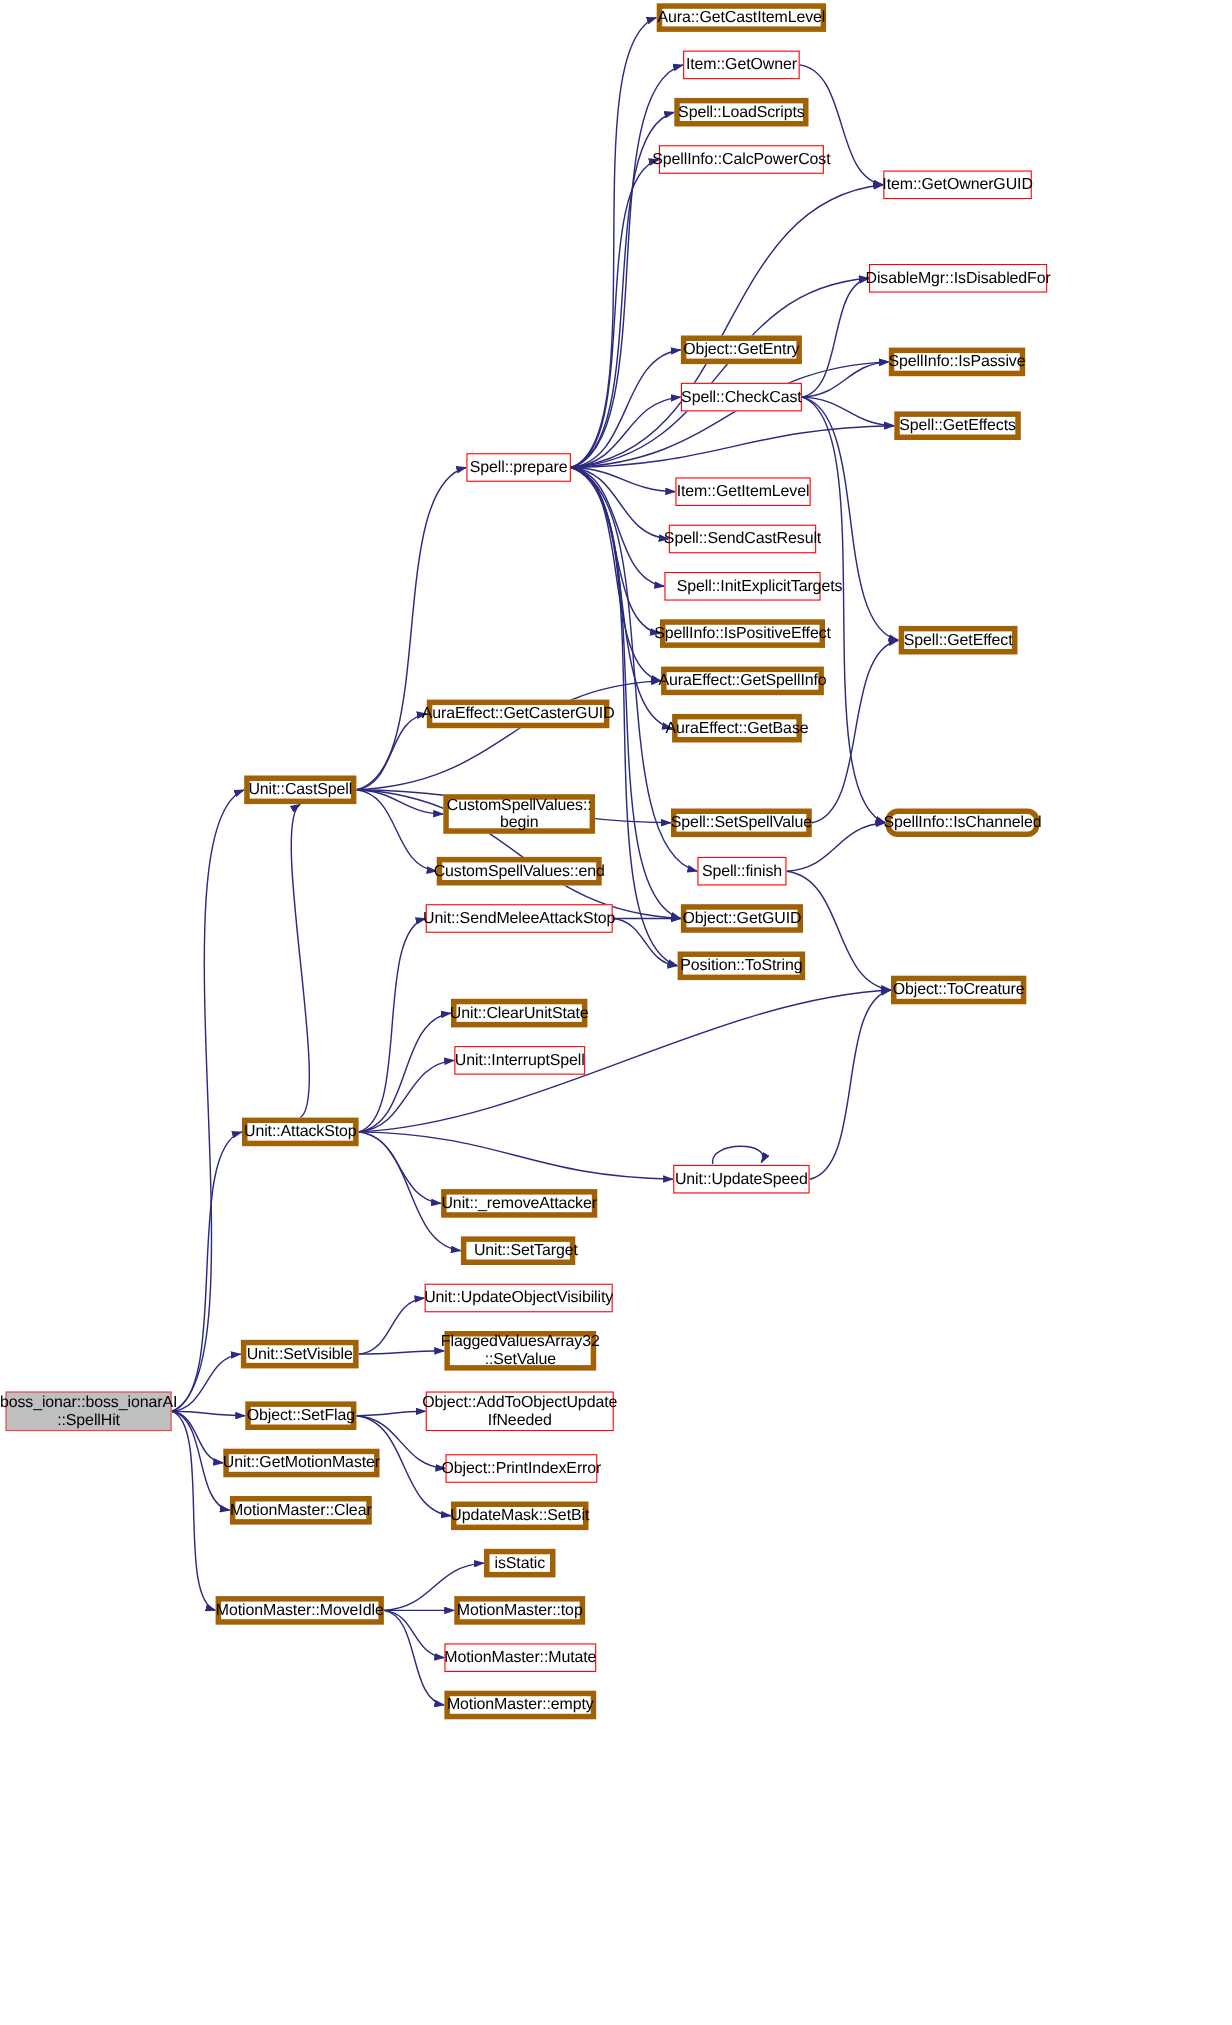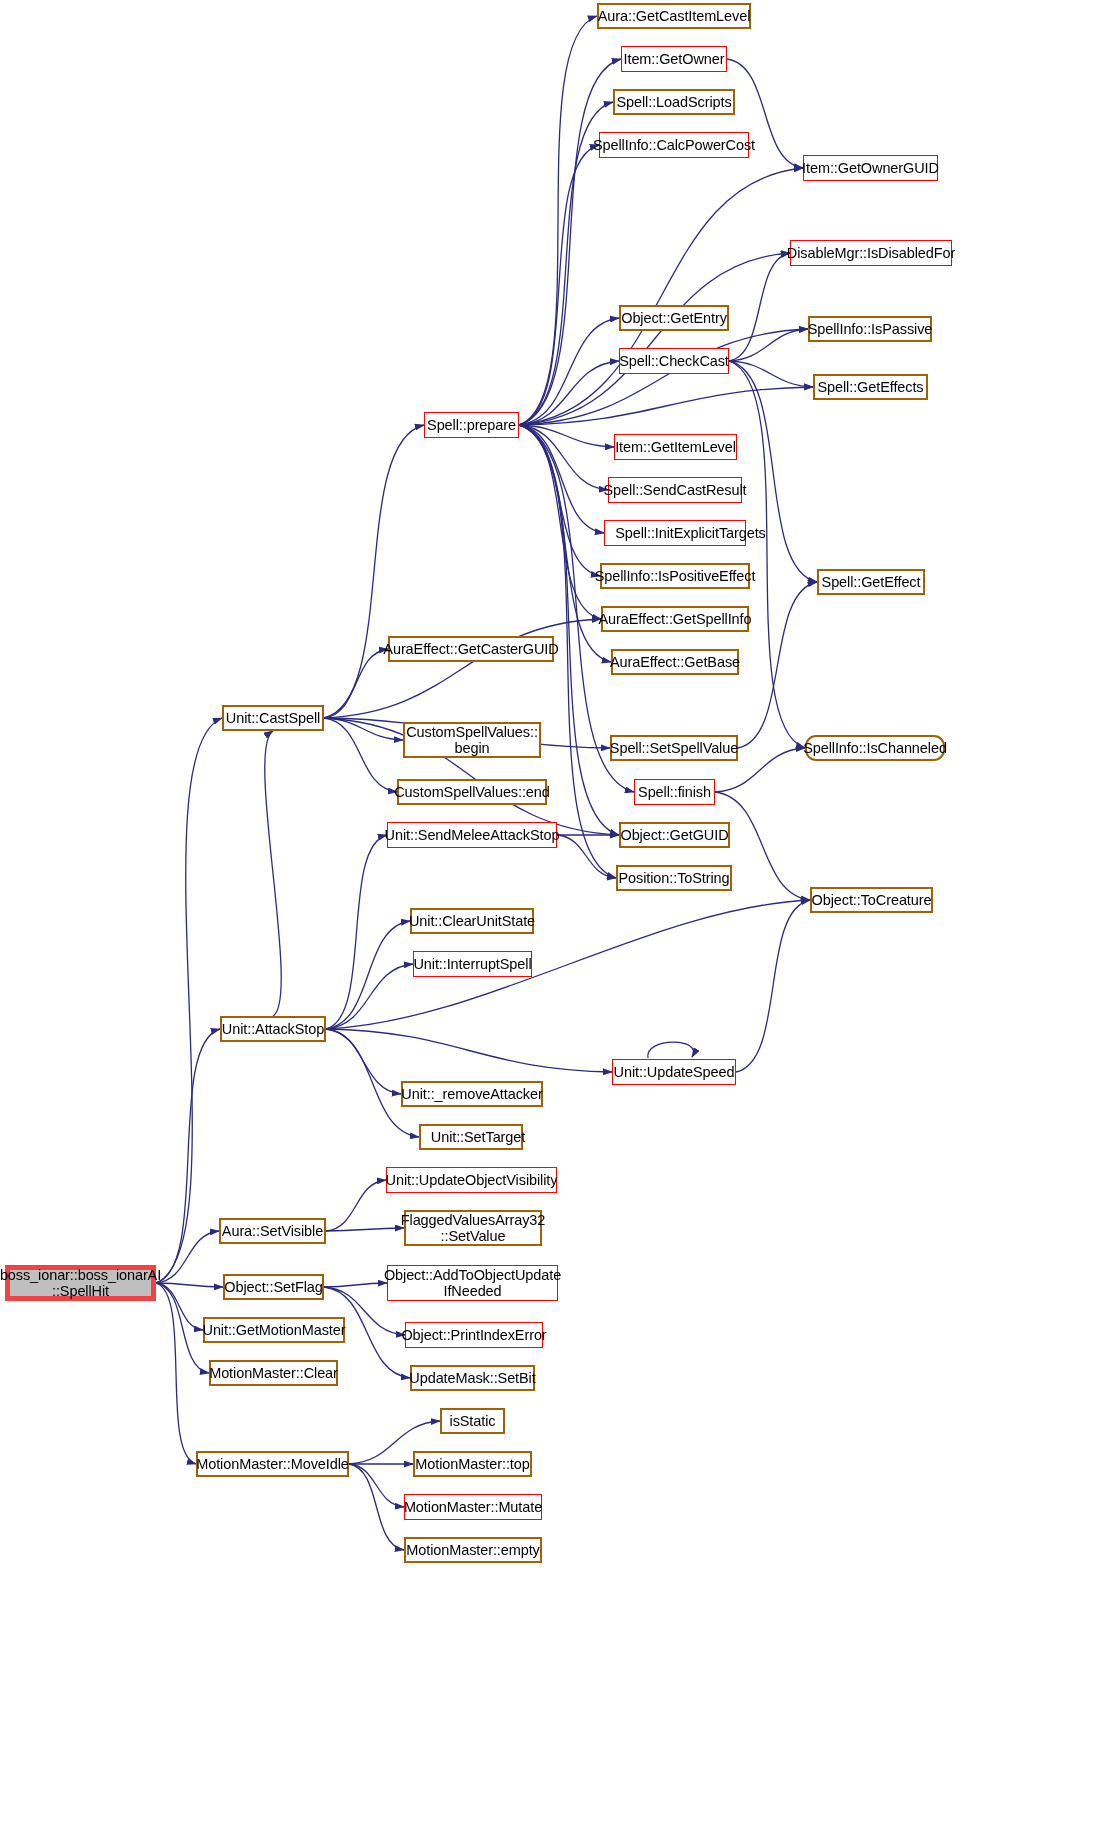--- a/index.html
+++ b/index.html
@@ -1,24 +1,24 @@
 <!DOCTYPE html>
 <html><head>
 <meta charset="utf-8">
 <style>
   html,body{margin:0;padding:0;background:#ffffff;}
   #canvas{position:relative;width:1120px;height:1841px;background:#ffffff;
           font-family:"Liberation Sans","DejaVu Sans",sans-serif;overflow:hidden;}
   svg.edges{position:absolute;left:0;top:0;width:1120px;height:1841px;pointer-events:none;}
   .node{position:absolute;box-sizing:border-box;display:flex;align-items:center;
         justify-content:center;text-align:center;background:#ffffff;
-        border:2px solid #a16207;color:#000000;font-size:14.5px;line-height:1.12;
+        border:5px solid #a16207;color:#000000;font-size:14.5px;line-height:1.12;
         white-space:pre-line;letter-spacing:-0.1px;}
   .node.red{border:1px solid #ff0000;}
-  .node.root{background:#bfbfbf;border:5px solid #ef4444;}
+  .node.root{background:#bfbfbf;border:1px solid #ef4444;}
   .node .lbl{display:block;padding:0 4px;}
 </style>
 </head>
 <body>
 
 <div id="canvas">
   <svg class="edges" id="edge-layer" viewBox="0 0 1120 1841" xmlns="http://www.w3.org/2000/svg">
     <defs>
       <marker id="arrow" markerWidth="10" markerHeight="7" refX="9.2" refY="3.5" orient="auto" markerUnits="userSpaceOnUse">
         <path d="M0,0 L10,3.5 L0,7 z" fill="#2a2a7f"></path>
@@ -102,42 +102,42 @@
       <div class="node red" style="left: 619px; top: 348px; width: 110px; height: 26px;"><span class="lbl">Spell::CheckCast</span></div>
       <div class="node" style="left: 813px; top: 374px; width: 115px; height: 26px;"><span class="lbl">Spell::GetEffects</span></div>
       <div class="node red" style="left: 424px; top: 412px; width: 95px; height: 26px;"><span class="lbl">Spell::prepare</span></div>
       <div class="node red" style="left: 614px; top: 434px; width: 123px; height: 26px;"><span class="lbl">Item::GetItemLevel</span></div>
       <div class="node red" style="left: 608px; top: 477px; width: 134px; height: 26px;"><span class="lbl">Spell::SendCastResult</span></div>
       <div class="node red" style="left: 604px; top: 520px; width: 142px; height: 26px; padding-left: 31px;"><span class="lbl">Spell::InitExplicitTargets</span></div>
       <div class="node" style="left: 600px; top: 563px; width: 150px; height: 26px;"><span class="lbl">SpellInfo::IsPositiveEffect</span></div>
       <div class="node" style="left: 817px; top: 569px; width: 108px; height: 26px;"><span class="lbl">Spell::GetEffect</span></div>
       <div class="node" style="left: 601px; top: 606px; width: 148px; height: 26px;"><span class="lbl">AuraEffect::GetSpellInfo</span></div>
       <div class="node" style="left: 388px; top: 636px; width: 166px; height: 26px;"><span class="lbl">AuraEffect::GetCasterGUID</span></div>
-      <div class="node" style="left: 611px; top: 649px; width: 128px; height: 26px;"><span class="lbl">AuraEffect::GetBase</span></div>
+      <div class="node" style="left: 611px; top: 649px; width: 118px; height: 26px;"><span class="lbl">AuraEffect::GetBase</span></div>
       <div class="node" style="left: 222px; top: 705px; width: 102px; height: 26px;"><span class="lbl">Unit::CastSpell</span></div>
       <div class="node" style="left: 403px; top: 722px; width: 138px; height: 36px;"><span class="lbl">CustomSpellValues::
 begin</span></div>
       <div class="node" style="left: 610px; top: 735px; width: 128px; height: 26px;"><span class="lbl">Spell::SetSpellValue</span></div>
       <div class="node" style="left: 805px; top: 735px; width: 140px; height: 26px; border-radius: 11px;"><span class="lbl">SpellInfo::IsChanneled</span></div>
       <div class="node" style="left: 397px; top: 779px; width: 150px; height: 26px;"><span class="lbl">CustomSpellValues::end</span></div>
       <div class="node red" style="left: 634px; top: 779px; width: 81px; height: 26px;"><span class="lbl">Spell::finish</span></div>
       <div class="node red" style="left: 387px; top: 822px; width: 170px; height: 26px;"><span class="lbl">Unit::SendMeleeAttackStop</span></div>
       <div class="node" style="left: 619px; top: 822px; width: 111px; height: 26px;"><span class="lbl">Object::GetGUID</span></div>
       <div class="node" style="left: 616px; top: 865px; width: 116px; height: 26px;"><span class="lbl">Position::ToString</span></div>
       <div class="node" style="left: 810px; top: 887px; width: 123px; height: 26px;"><span class="lbl">Object::ToCreature</span></div>
       <div class="node" style="left: 410px; top: 908px; width: 124px; height: 26px;"><span class="lbl">Unit::ClearUnitState</span></div>
       <div class="node red" style="left: 413px; top: 951px; width: 119px; height: 26px;"><span class="lbl">Unit::InterruptSpell</span></div>
       <div class="node" style="left: 220px; top: 1016px; width: 106px; height: 26px;"><span class="lbl">Unit::AttackStop</span></div>
       <div class="node red" style="left: 612px; top: 1059px; width: 124px; height: 26px;"><span class="lbl">Unit::UpdateSpeed</span></div>
       <div class="node" style="left: 401px; top: 1081px; width: 142px; height: 26px;"><span class="lbl">Unit::_removeAttacker</span></div>
       <div class="node" style="left: 419px; top: 1124px; width: 104px; height: 26px; padding-left: 14px;"><span class="lbl">Unit::SetTarget</span></div>
       <div class="node red" style="left: 386px; top: 1167px; width: 171px; height: 26px;"><span class="lbl">Unit::UpdateObjectVisibility</span></div>
       <div class="node" style="left: 404px; top: 1210px; width: 138px; height: 36px;"><span class="lbl">FlaggedValuesArray32
 ::SetValue</span></div>
-      <div class="node" style="left: 219px; top: 1218px; width: 107px; height: 26px;"><span class="lbl">Aura::SetVisible</span></div>
+      <div class="node" style="left: 219px; top: 1218px; width: 107px; height: 26px;"><span class="lbl">Unit::SetVisible</span></div>
       <div class="node root" style="left: 5px; top: 1265px; width: 151px; height: 36px;"><span class="lbl">boss_ionar::boss_ionarAI
 ::SpellHit</span></div>
       <div class="node red" style="left: 387px; top: 1265px; width: 171px; height: 36px;"><span class="lbl">Object::AddToObjectUpdate
 IfNeeded</span></div>
       <div class="node" style="left: 223px; top: 1274px; width: 101px; height: 26px;"><span class="lbl">Object::SetFlag</span></div>
       <div class="node red" style="left: 405px; top: 1322px; width: 138px; height: 26px;"><span class="lbl">Object::PrintIndexError</span></div>
       <div class="node" style="left: 203px; top: 1317px; width: 142px; height: 26px;"><span class="lbl">Unit::GetMotionMaster</span></div>
       <div class="node" style="left: 410px; top: 1365px; width: 125px; height: 26px;"><span class="lbl">UpdateMask::SetBit</span></div>
       <div class="node" style="left: 209px; top: 1360px; width: 129px; height: 26px;"><span class="lbl">MotionMaster::Clear</span></div>
       <div class="node" style="left: 440px; top: 1408px; width: 65px; height: 26px;"><span class="lbl">isStatic</span></div>

